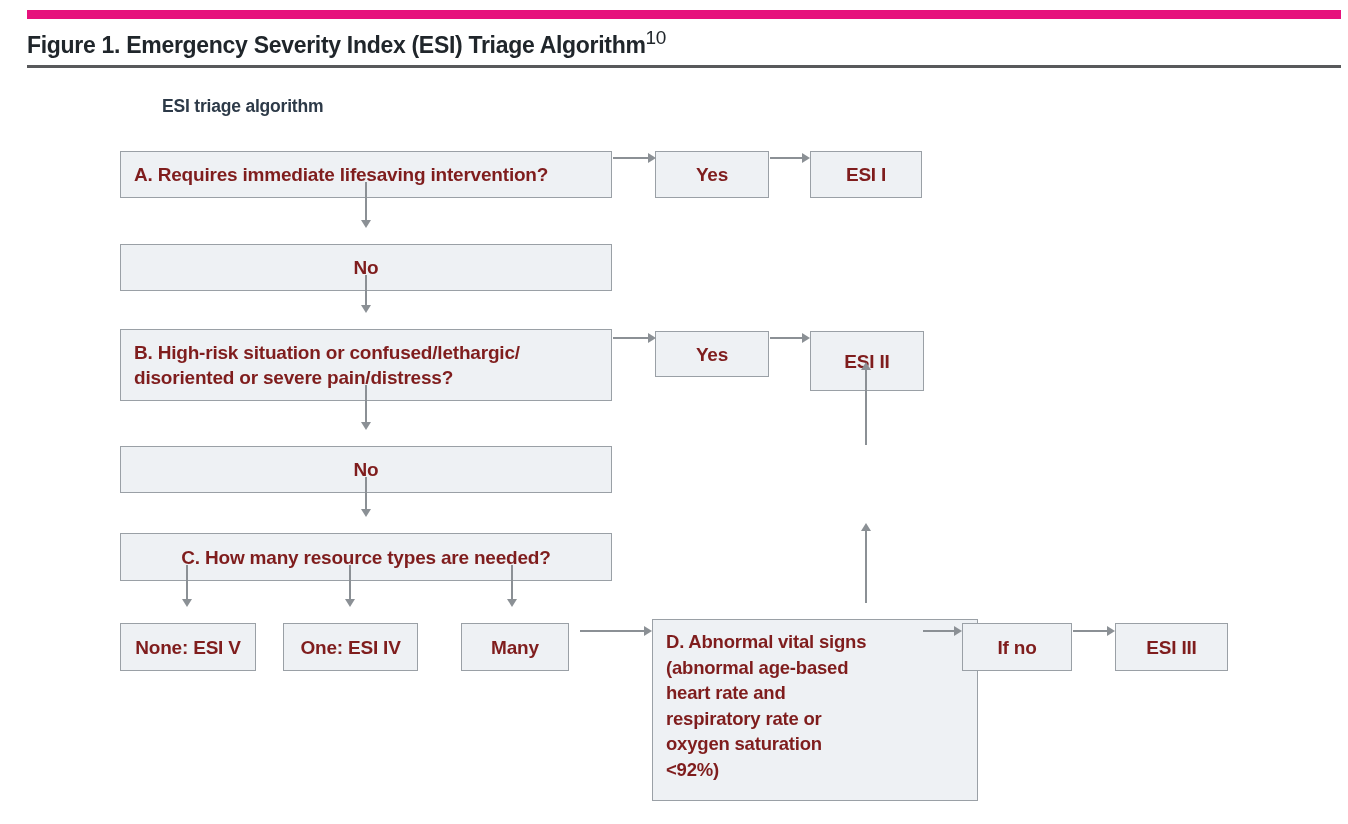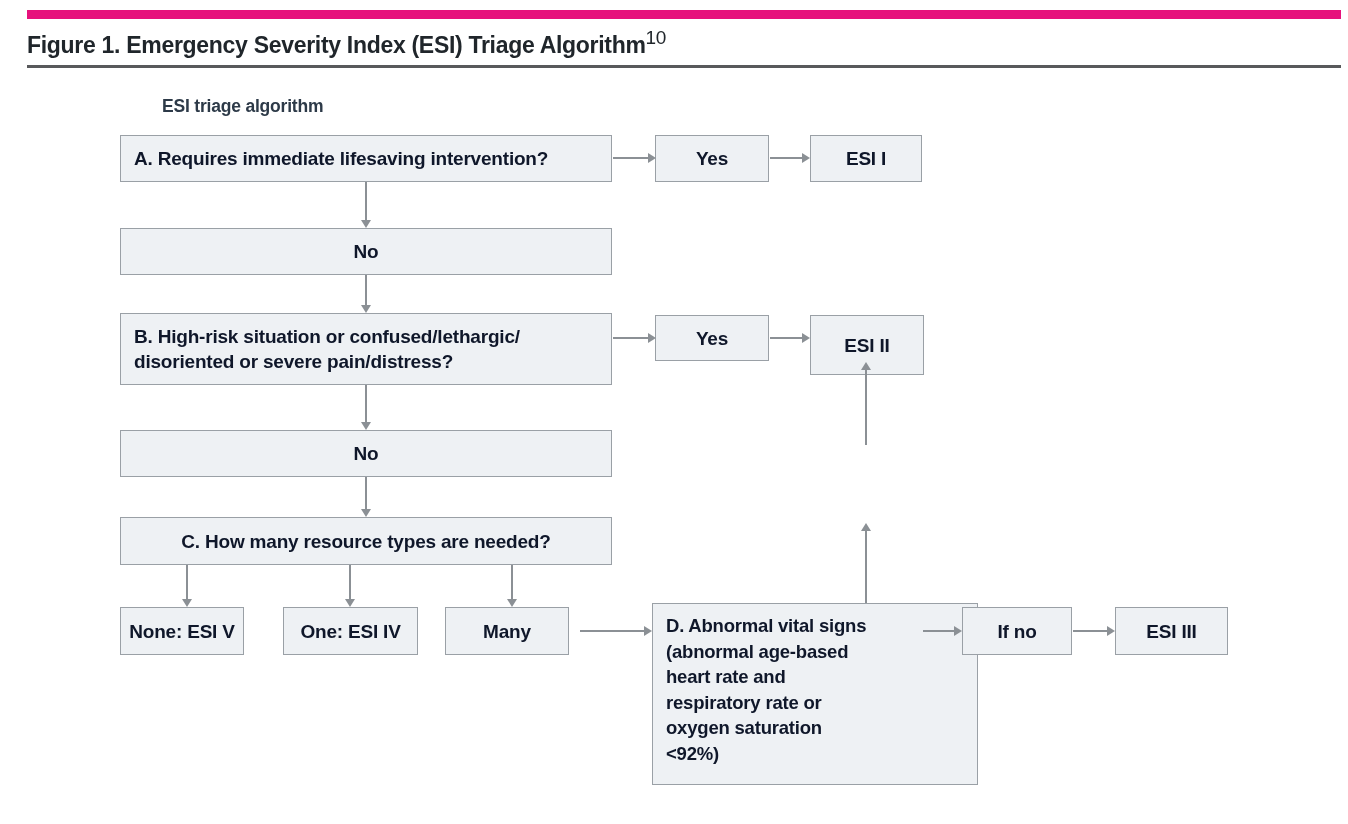--- a/index.html
+++ b/index.html
@@ -14,22 +14,22 @@
   }
   .figtitle sup{font-size:19px;font-weight:400;margin-top:19px;}
   .rule{position:absolute;left:27px;top:65px;width:1314px;height:3px;background:#58595b;}
   .chart-label{
     position:absolute;left:122px;top:96px;
     font-size:17.5px;font-weight:700;color:#2d3a48;letter-spacing:-0.2px;margin-left:40px;
   }
   .node{
     position:absolute;box-sizing:border-box;
     background:#eef1f4;border:1.6px solid #9aa0a6;
-    color:#0f172a;font-size:19px;font-weight:700;letter-spacing:-0.2px;
-    display:flex;align-items:center;white-space:pre-line;line-height:25px;
+    color:#7f1d1d;font-size:19px;font-weight:700;letter-spacing:-0.2px;
+    display:flex;align-items:center;white-space:pre-line;line-height:25px;margin-top:16px;
   }
   .node.center{justify-content:center;text-align:center;}
   .node.leftpad{padding-left:13px;padding-right:6px;justify-content:flex-start;text-align:left;}
   .node.multiline{font-size:18.5px;line-height:25.5px;}
   .node.boxd{align-items:flex-start;padding-top:9px;}
   .hline{position:absolute;height:2px;background:#8b9095;}
   .vline{position:absolute;width:2px;background:#8b9095;}
   .ah{position:absolute;width:0;height:0;}
   .ah-r{border-top:5px solid transparent;border-bottom:5px solid transparent;border-left:8px solid #8b9095;}
   .ah-d{border-left:5px solid transparent;border-right:5px solid transparent;border-top:8px solid #8b9095;}
@@ -56,23 +56,23 @@
 
   <div class="node leftpad" style="left:120px;top:313px;width:492px;height:72px">B. High-risk situation or confused/lethargic/
 disoriented or severe pain/distress?</div>
   <div class="node center" style="left:655px;top:315px;width:114px;height:46px">Yes</div>
   <div class="node center" style="left:810px;top:315px;width:114px;height:60px">ESI II</div>
 
   <div class="node center" style="left:120px;top:430px;width:492px;height:47px">No</div>
 
   <div class="node center" style="left:120px;top:517px;width:492px;height:48px">C. How many resource types are needed?</div>
 
-  <div class="node center" style="left:120px;top:607px;width:124px;height:48px">None: ESI V</div>
+  <div class="node center" style="left:120px;top:607px;width:136px;height:48px">None: ESI V</div>
   <div class="node center" style="left:283px;top:607px;width:135px;height:48px">One: ESI IV</div>
-  <div class="node center" style="left:445px;top:607px;width:124px;height:48px">Many</div>
+  <div class="node center" style="left:461px;top:607px;width:108px;height:48px">Many</div>
 
   <div class="node leftpad multiline boxd" style="left:652px;top:603px;width:326px;height:182px">D. Abnormal vital signs
 (abnormal age-based
 heart rate and
 respiratory rate or
 oxygen saturation
 &lt;92%)</div>
 
 
   <div class="node center" style="left:962px;top:607px;width:110px;height:48px">If no</div>

